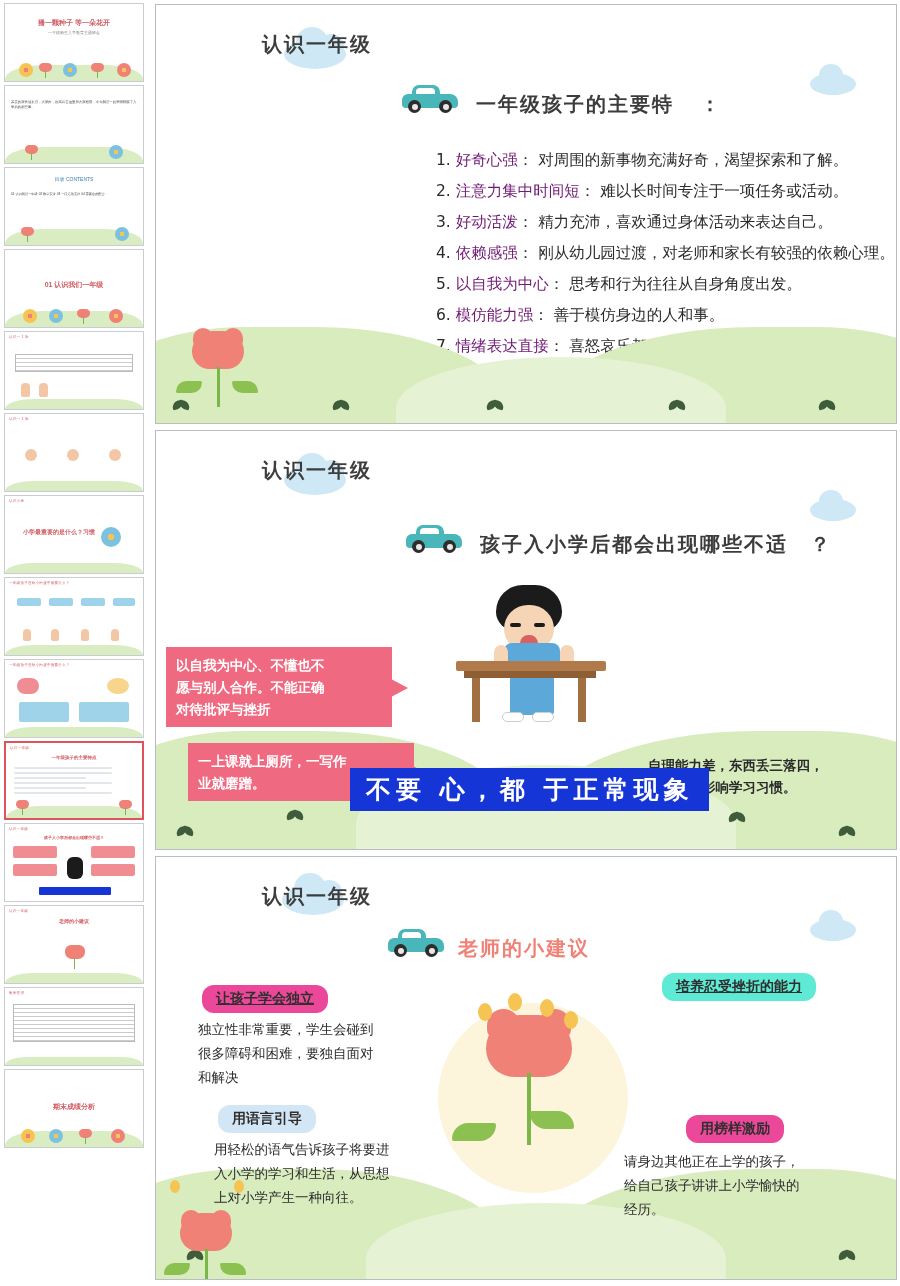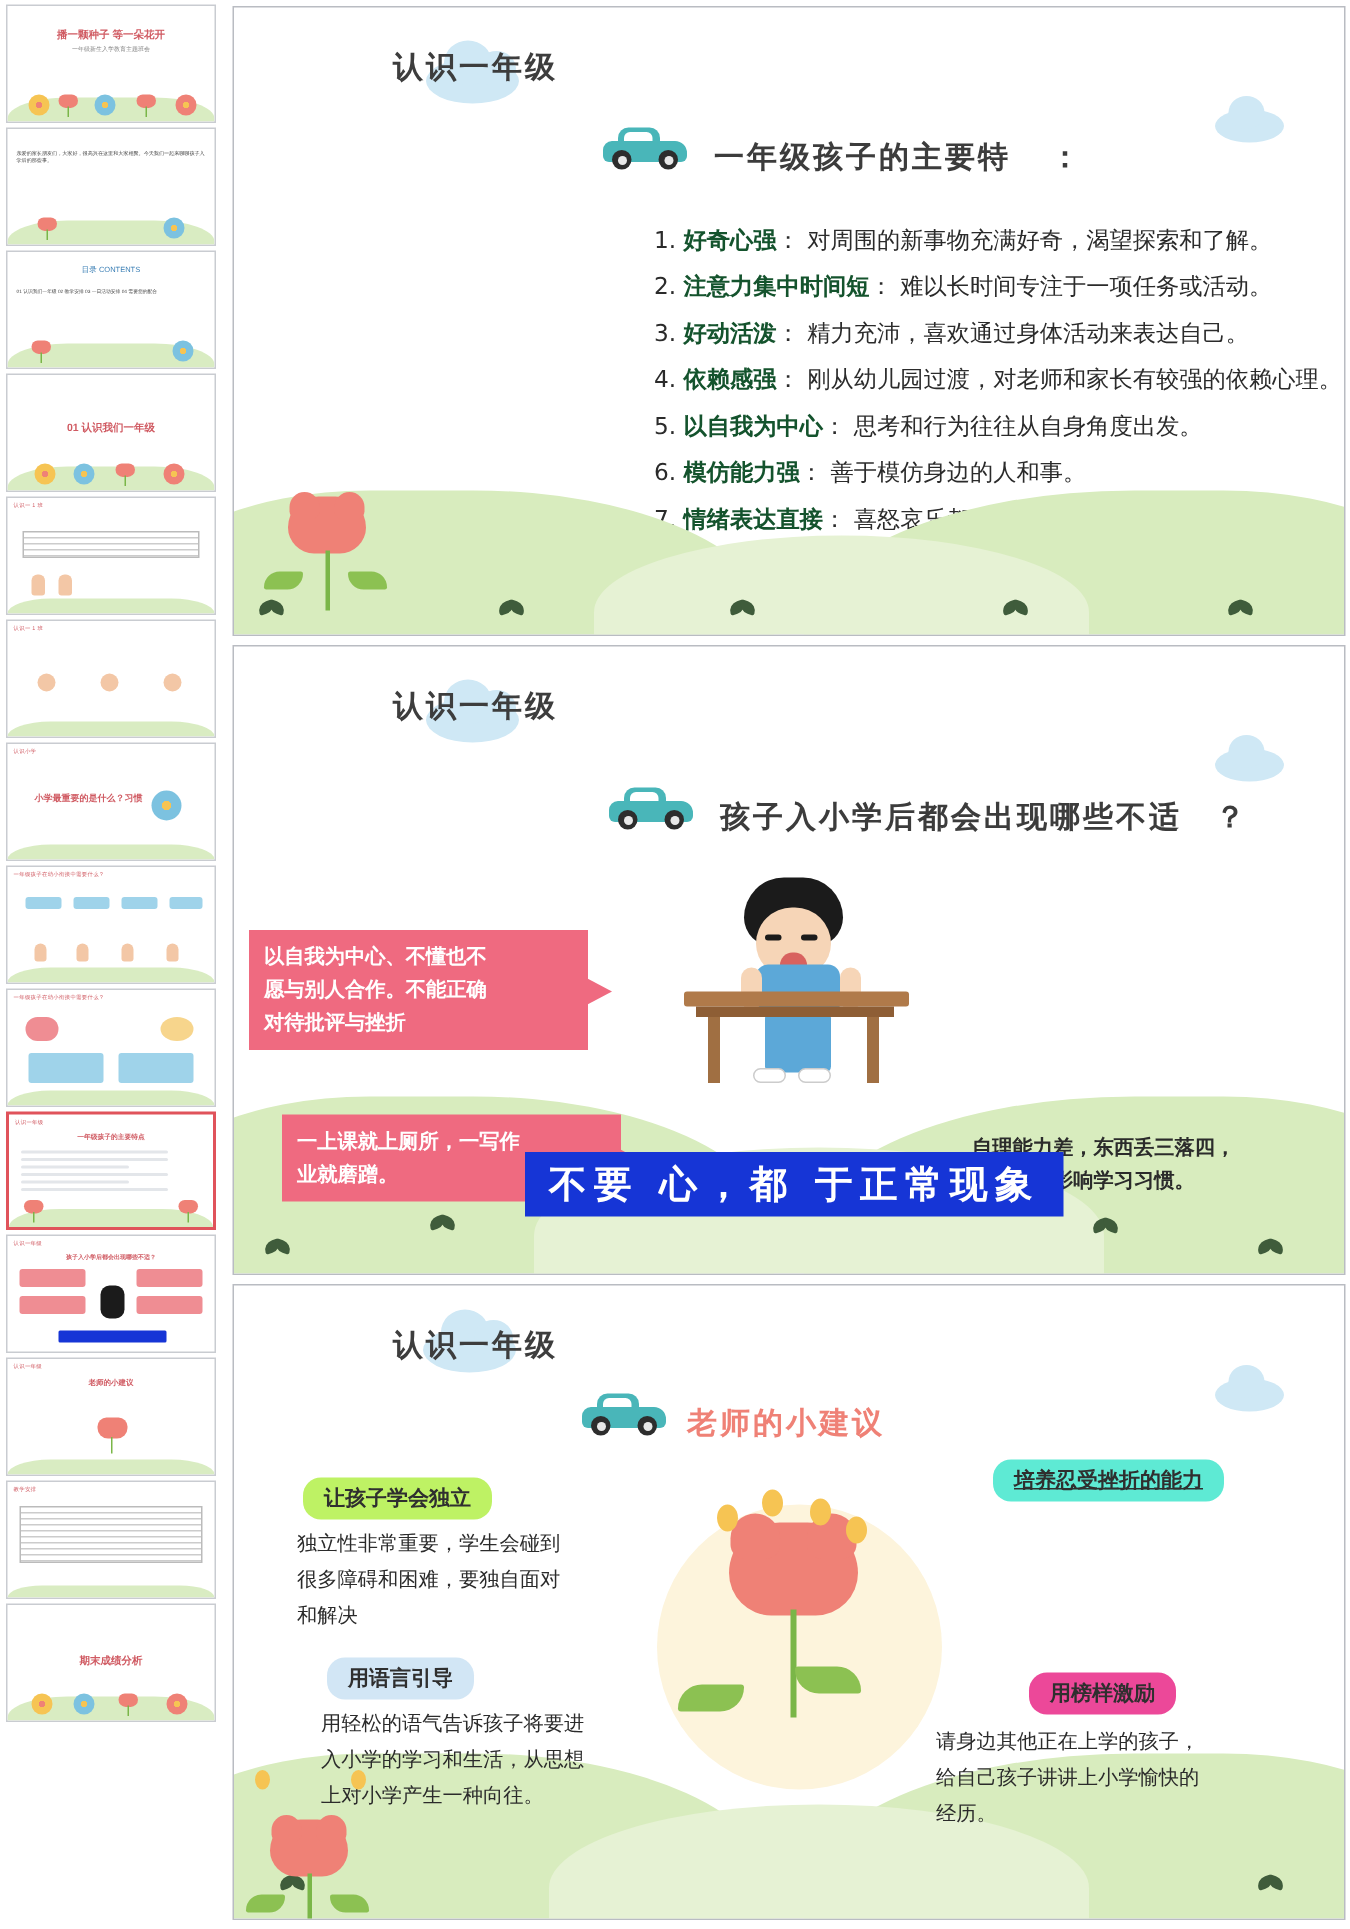--- a/index.html
+++ b/index.html
@@ -217,21 +217,21 @@
   
   .pt-list {
     position: absolute; left: 280px; top: 140px; width: 560px;
   }
   .pt-item {
     font-size: 15.5px; line-height: 31px; color: #2b2b2b;
     white-space: nowrap;
     font-family: "DejaVu Sans", sans-serif;
   }
   .pt-num { color: #2b2b2b; }
-  .pt-key { color: #14532d; font-weight: bold; margin-top: 24px; }
+  .pt-key { color: #701a75; font-weight: normal; margin-top: 24px; }
 
   
   .bubble {
     position: absolute;
     background: #ef6a80;
     color: #ffffff;
     font-size: 13.5px;
     line-height: 22px;
     padding: 7px 10px;
     font-family: "DejaVu Sans", sans-serif;
@@ -320,21 +320,21 @@
   
   .tag {
     position: absolute;
     padding: 5px 14px;
     border-radius: 12px;
     font-size: 14px;
     font-weight: bold;
     color: #2f2f2f;
     font-family: "DejaVu Sans", sans-serif;
   }
-  .tag.pink { background: #bef264; }
+  .tag.pink { background: #ec4899; text-decoration: underline; }
   .tag.blue { background: #d2e6f5; }
   .tag.green { background: #5eead4; text-decoration: underline; }
   .tag.yellow { background: #ec4899; }
   .para {
     position: absolute;
     font-size: 13.5px;
     line-height: 24px;
     color: #2b2b2b;
     font-family: "DejaVu Sans", sans-serif;
   }
@@ -655,21 +655,21 @@
       </div>
     <div class="sprout" style="right:150px; bottom:24px;">
         <i></i>
         <i></i>
       </div>
     <div class="sprout" style="right:40px;">
         <i></i>
         <i></i>
       </div>
 
-    <div class="bubble left" style="left:10px; top:189px; width:226px; white-space:pre-line;">以自我为中心、不懂也不
+    <div class="bubble left" style="left:10px; top:216px; width:226px; white-space:pre-line;">以自我为中心、不懂也不
 愿与别人合作。不能正确
 对待批评与挫折</div>
     <div class="bubble left" style="left:32px; top:312px; width:226px; white-space:pre-line;">一上课就上厕所，一写作
 业就磨蹭。</div>
 
     <div class="bubble right" style="right:16px; top:316px; width:242px; background:transparent; color:#2b2b2b; font-weight:bold; white-space:pre-line;">自理能力差，东西丢三落四，
 生活习惯影响学习习惯。</div>
 
     <div class="boy" style="left:300px; top:148px; width:160px; height:150px;">
       <div class="hair"></div>

